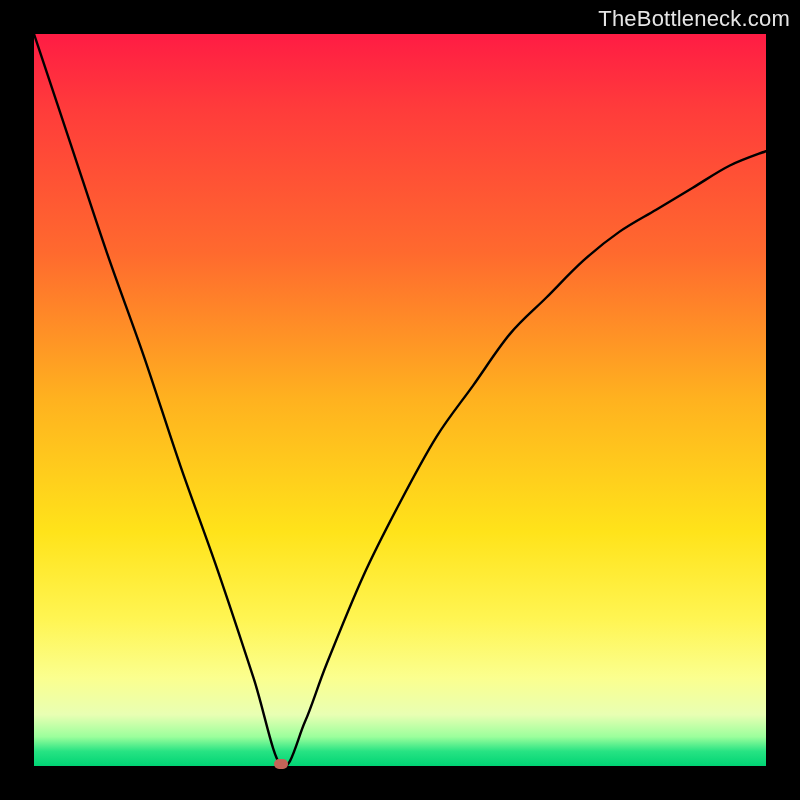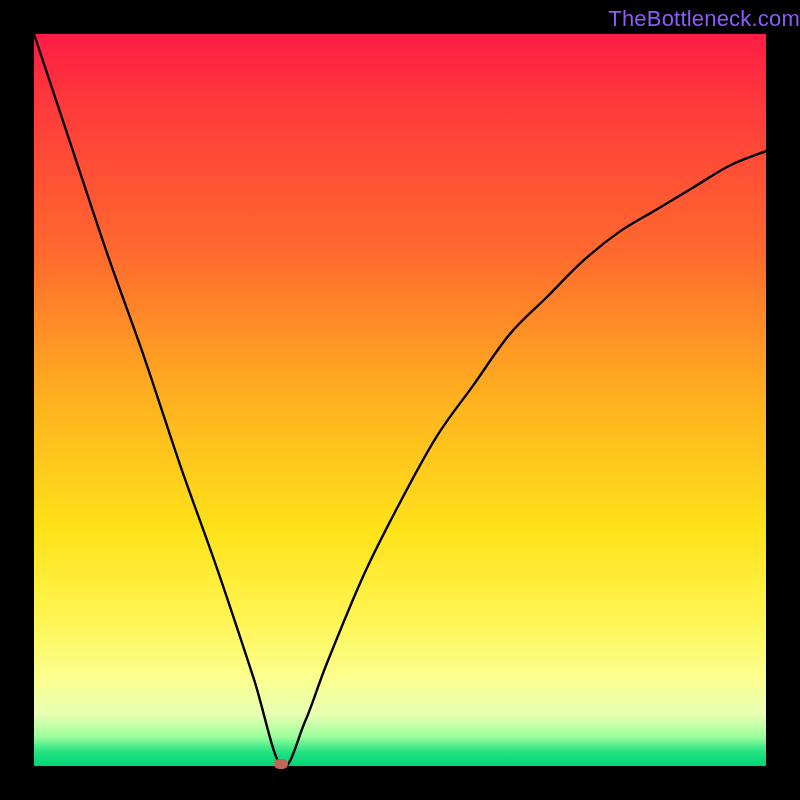--- a/index.html
+++ b/index.html
@@ -34,22 +34,22 @@
       #fbff8f 88%,
       #e8ffb3 93%,
       #9cff9c 96%,
       #27e383 98%,
       #00d474 100%
     );
   }
   .watermark {
     position: absolute;
     top: 6px;
-    right: 0;
-    color: #8b5cf6;
+    right: 10px;
+    color: #e5e5e5;
     font-size: 22px;
     font-weight: 500;
     letter-spacing: 0.2px;
     z-index: 5;
   }
   svg.curve-layer {
     position: absolute;
     left: 0;
     top: 0;
     width: 732px;

